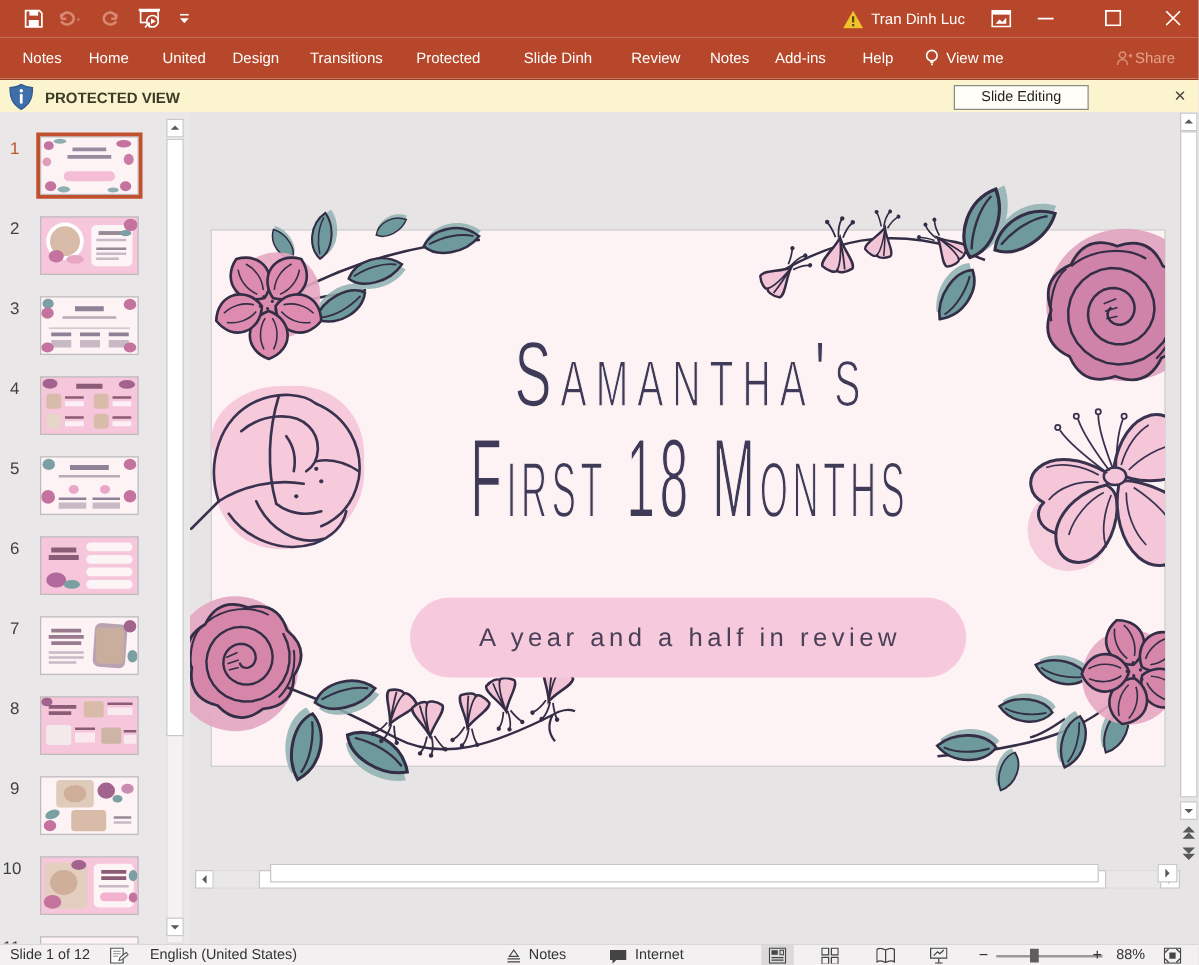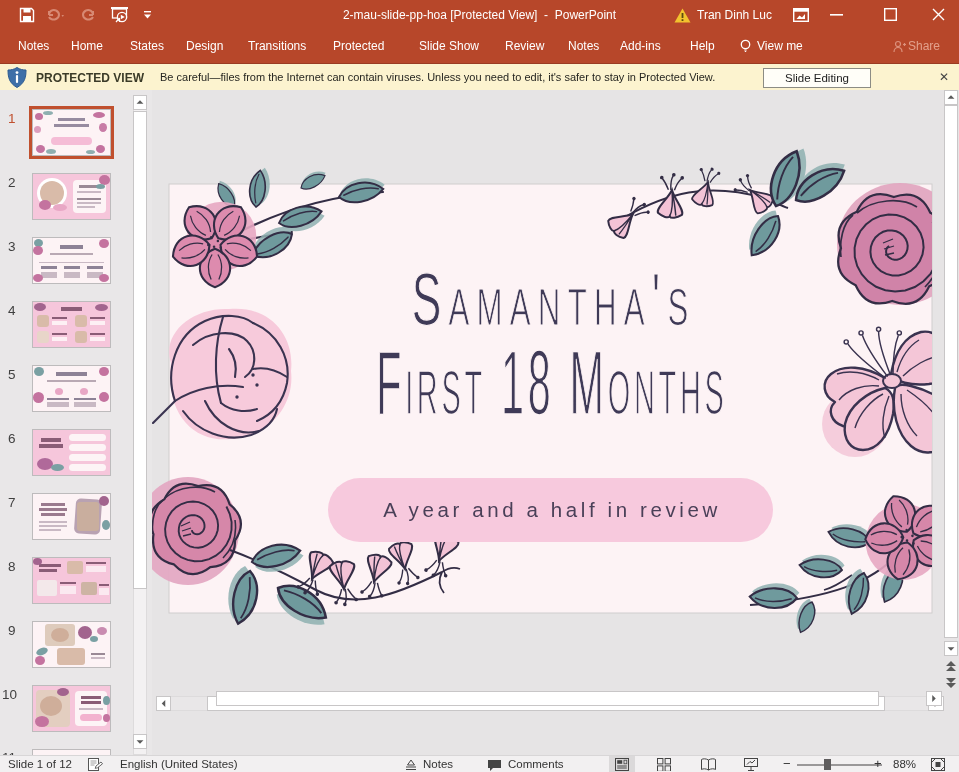--- a/index.html
+++ b/index.html
@@ -70,21 +70,20 @@
     <rect x="1" y="1" width="17" height="2" fill="#fff"></rect>
     <rect x="2.5" y="3" width="14" height="9" fill="none" stroke="#fff" stroke-width="1.3"></rect>
     <circle cx="12" cy="11" r="4.6" fill="#b7472a" stroke="#fff" stroke-width="1.3"></circle>
     <path d="M10.8 8.8 l4 2.2 l-4 2.2 z" fill="#fff"></path>
     <path d="M9.5 12 l-3.5 4 M9.5 12 l0 4" stroke="#fff" stroke-width="1.2"></path>
   </svg>
   <svg style="position:absolute;left:143px;top:11px" width="10" height="9" viewBox="0 0 10 9">
     <rect x="1" y="0" width="7" height="1.4" fill="#fff"></rect>
     <path d="M1 3.5 l7 0 l-3.5 4 z" fill="#fff"></path>
   </svg>
-  <div class="ttext">2-mau-slide-pp-hoa [Protected View]&nbsp; -&nbsp; PowerPoint</div>
   <svg style="position:absolute;left:674px;top:8px" width="17" height="15" viewBox="0 0 17 15">
     <path d="M8.5 0.5 L16.5 14.5 L0.5 14.5 Z" fill="#f2c22e"></path>
     <rect x="7.6" y="5" width="1.8" height="5" fill="#5a4a10"></rect>
     <rect x="7.6" y="11.2" width="1.8" height="1.8" fill="#5a4a10"></rect>
   </svg>
   <div id="user">Tran Dinh Luc</div>
   <svg style="position:absolute;left:793px;top:8px" width="16" height="14" viewBox="0 0 16 14">
     <rect x="0.7" y="0.7" width="14.6" height="12.6" fill="none" stroke="#fff" stroke-width="1.4"></rect>
     <rect x="0.7" y="0.7" width="14.6" height="3" fill="#fff"></rect>
     <path d="M3.5 11 l3 -3.5 l2.5 2 l3-3.5 v5 z" fill="#fff"></path>
@@ -96,25 +95,25 @@
       <rect x="0.7" y="0.7" width="11.6" height="11.6" fill="none" stroke="#fff" stroke-width="1.4"></rect>
     </svg>
   <svg style="position:absolute;left:932px;top:8px" width="13" height="13" viewBox="0 0 13 13">
       <path d="M1 1 L12 12 M12 1 L1 12" stroke="#fff" stroke-width="1.4"></path>
     </svg>
 </div>
 
 <div id="ribbon">
   <div class="tab" style="left:18px">Notes</div>
   <div class="tab" style="left:71px">Home</div>
-  <div class="tab" style="left:130px">States</div>
+  <div class="tab" style="left:130px">United</div>
   <div class="tab" style="left:186px">Design</div>
   <div class="tab" style="left:248px">Transitions</div>
   <div class="tab" style="left:333px">Protected</div>
-  <div class="tab" style="left:419px">Slide Show</div>
+  <div class="tab" style="left:419px">Slide Dinh</div>
   <div class="tab" style="left:505px">Review</div>
   <div class="tab" style="left:568px">Notes</div>
   <div class="tab" style="left:620px">Add-ins</div>
   <div class="tab" style="left:690px">Help</div>
   <svg style="position:absolute;left:739px;top:9px" width="13" height="14" viewBox="0 0 13 14">
     <circle cx="6.5" cy="5.5" r="4.2" fill="none" stroke="#fff" stroke-width="1.3"></circle>
     <path d="M5 9.5 h3 M5.3 11 h2.4 M5.8 12.5 h1.4" stroke="#fff" stroke-width="1.2"></path>
   </svg>
   <div class="tab" style="left:757px">View me</div>
   <svg style="position:absolute;left:893px;top:10px;opacity:.5" width="13" height="13" viewBox="0 0 13 13">
@@ -125,21 +124,20 @@
   <div class="tab" style="left:908px; color:rgba(255,218,204,.6)">Share</div>
 </div>
 
 <div id="banner">
   <svg style="position:absolute;left:7px;top:3px" width="20" height="21" viewBox="0 0 20 21">
     <path d="M10 0.5 C7 2.5,4 3,1 3 C1 10,2 16,10 20.5 C18 16,19 10,19 3 C16 3,13 2.5,10 0.5 Z" fill="#3e6fa8" stroke="#2d5b91" stroke-width="1"></path>
     <rect x="8.9" y="8" width="2.2" height="8" rx="1.1" fill="#fff"></rect>
     <circle cx="10" cy="5.6" r="1.4" fill="#fff"></circle>
   </svg>
   <div class="b1">PROTECTED VIEW</div>
-  <div class="b2">Be careful—files from the Internet can contain viruses. Unless you need to edit, it's safer to stay in Protected View.</div>
   <div id="enable">Slide Editing</div>
   <div id="bclose">✕</div>
 </div>
 
 <div id="main">
   <div id="canvas">
 <svg width="792" height="665" viewBox="0 0 792 665" style="position:absolute;left:0;top:0">
 <defs>
   <clipPath id="cpr">
             <rect x="0" y="0" width="780" height="665"></rect>
@@ -614,21 +612,21 @@
   </svg>
   <span style="left:120px">English (United States)</span>
   <svg style="position:absolute;left:404px;top:3px" width="14" height="12" viewBox="0 0 14 12">
     <path d="M2 10.5 h10 M2 8 h10" stroke="#444" stroke-width="1"></path>
     <path d="M7 1 l3.5 5 h-7 z" fill="none" stroke="#444" stroke-width="1"></path>
   </svg>
   <span style="left:423px">Notes</span>
   <svg style="position:absolute;left:487px;top:3px" width="15" height="13" viewBox="0 0 15 13">
     <path d="M1 1 h13 v8 h-8 l-3 3 v-3 h-2 z" fill="#444"></path>
   </svg>
-  <span style="left:508px">Comments</span>
+  <span style="left:508px">Internet</span>
   <div style="position:absolute;left:609px;top:0px;width:26px;height:17px;background:#dbd9da"></div>
   <svg style="position:absolute;left:615px;top:2px" width="14" height="13" viewBox="0 0 14 13">
     <rect x="0.5" y="0.5" width="13" height="12" fill="none" stroke="#444" stroke-width="1"></rect>
     <rect x="2.2" y="2.2" width="5" height="3.6" fill="#444"></rect>
     <path d="M2.2 8 h9.6 M2.2 10 h9.6" stroke="#444" stroke-width="1"></path>
     <rect x="9" y="2.2" width="2.8" height="3.6" fill="none" stroke="#444" stroke-width="0.8"></rect>
   </svg>
   <svg style="position:absolute;left:657px;top:2px" width="14" height="13" viewBox="0 0 14 13">
     <rect x="0.5" y="0.5" width="5.4" height="5.4" fill="none" stroke="#444" stroke-width="1"></rect>
     <rect x="8.1" y="0.5" width="5.4" height="5.4" fill="none" stroke="#444" stroke-width="1"></rect>

